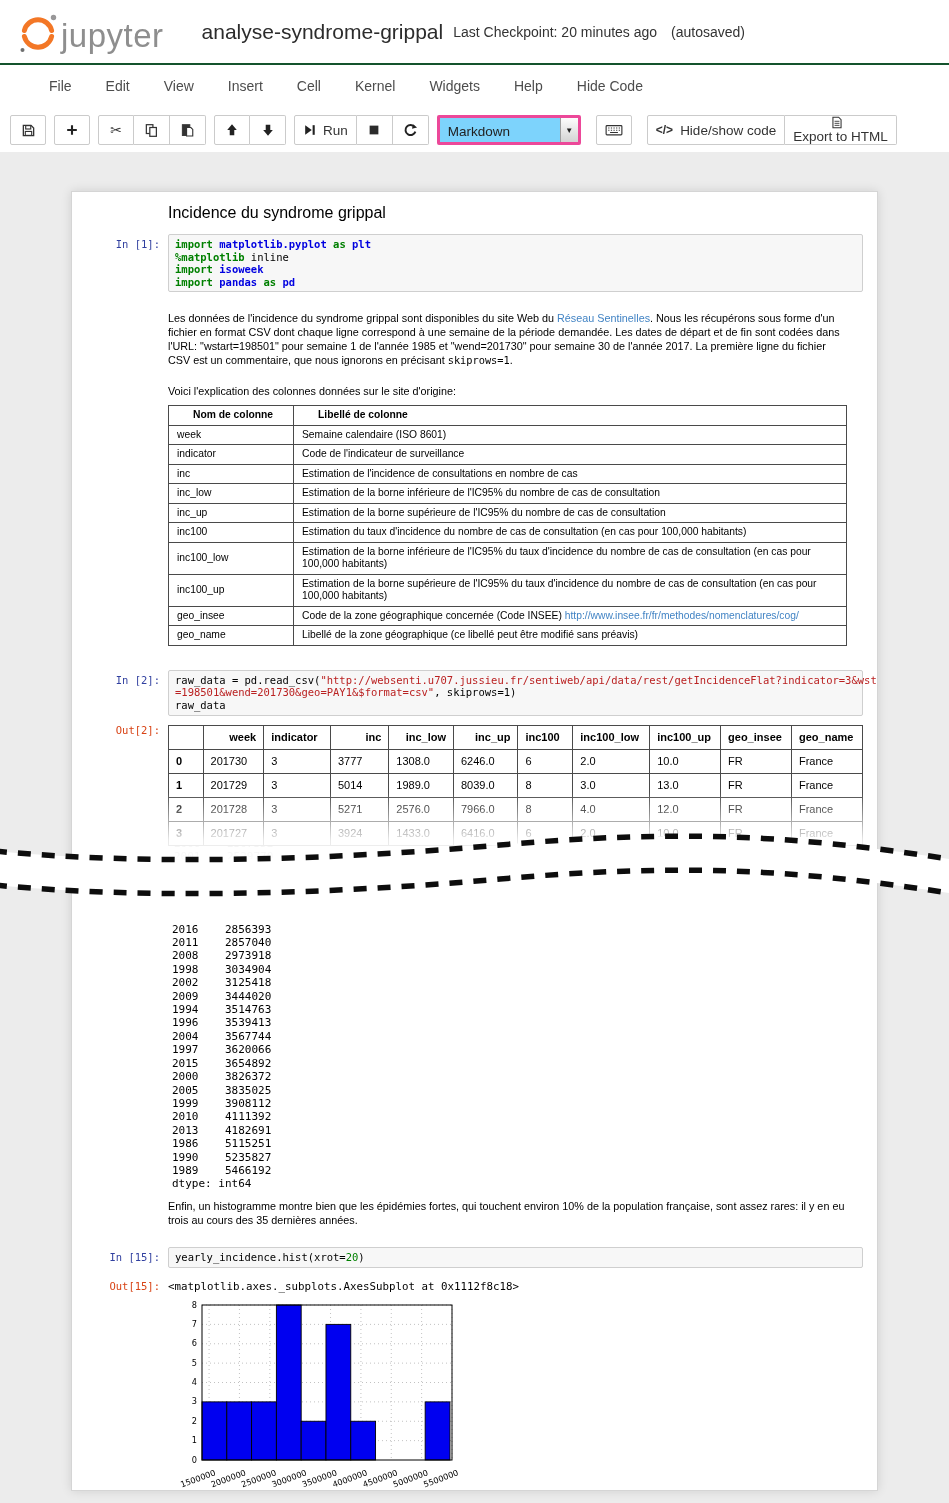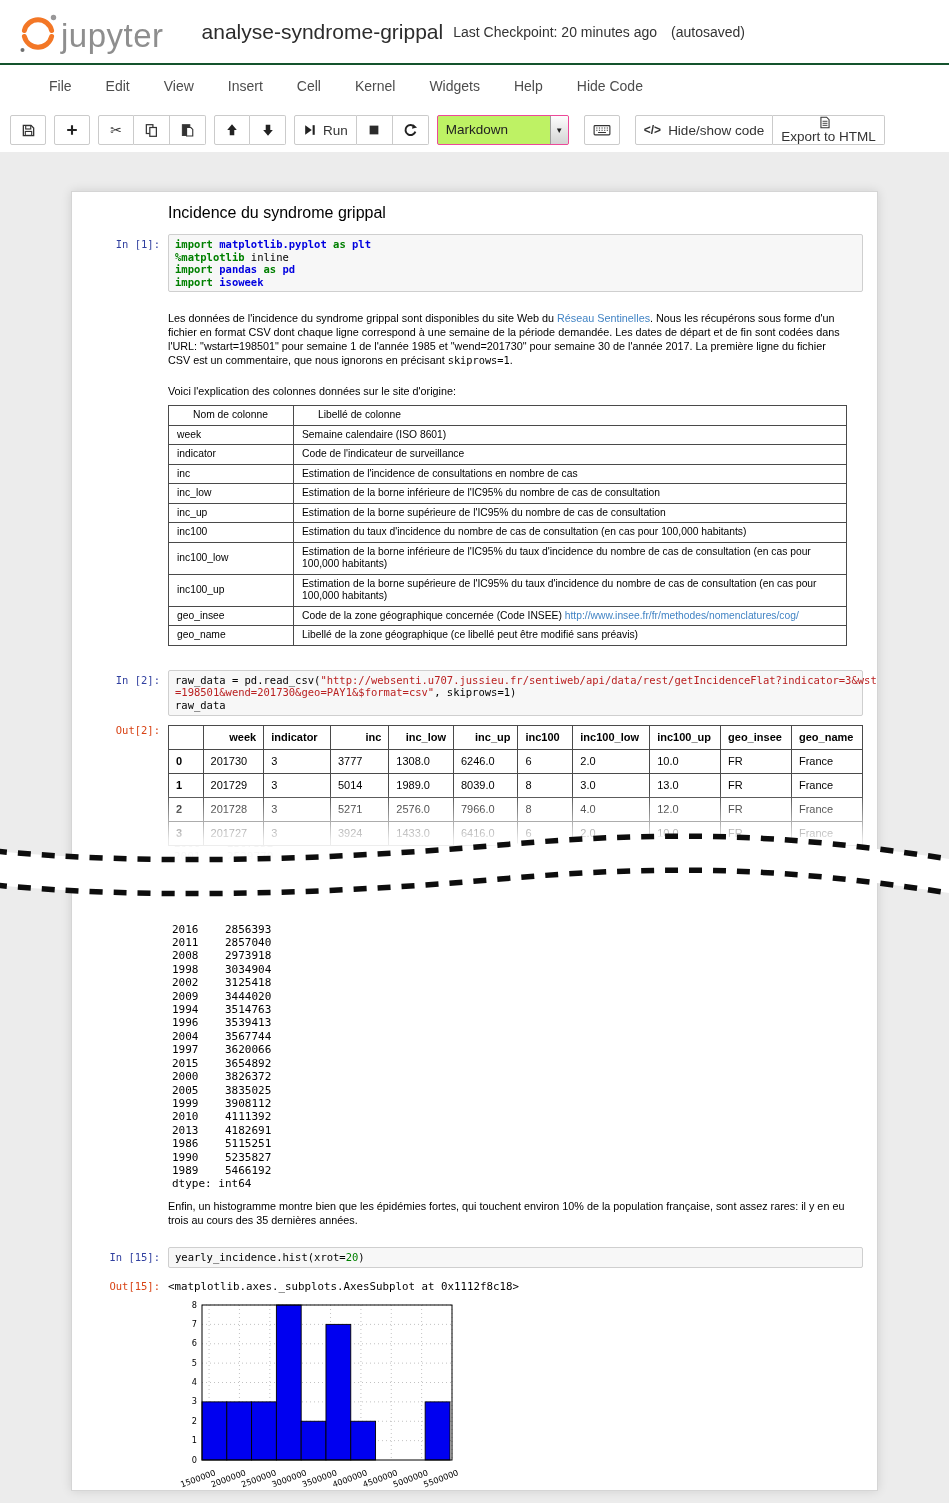--- a/index.html
+++ b/index.html
@@ -26,21 +26,21 @@
   .btn-group{display:flex;}
   .tbtn{height:30px;min-width:36px;box-sizing:border-box;background:#fff;border:1px solid #cbcbcb;
         display:flex;align-items:center;justify-content:center;color:#333;font-size:13.5px;padding:0 8px;cursor:pointer;}
   .btn-group .tbtn + .tbtn{border-left:none;}
   .btn-group .tbtn:first-child{border-radius:2px 0 0 2px;}
   .btn-group .tbtn:last-child{border-radius:0 2px 2px 0;flex-direction:column;}
   .btn-group .tbtn:only-child,.tbtn.single{border-radius:2px;}
   .tbtn svg{display:block;}
   .run-label{margin-left:6px;}
   .icon-text{font-family:"Liberation Sans",sans-serif;font-weight:bold;font-size:12px;color:#333;}
-  .celltype{height:30px;box-sizing:border-box;width:132px;border:1px solid #ec4899;border-radius:2px;display:flex;background:#bef264;overflow:hidden;}
+  .celltype{height:30px;box-sizing:border-box;width:144px;border:3px solid #ec4899;border-radius:2px;display:flex;background:#7dd3fc;overflow:hidden;}
   .celltype-label{flex:1;font-size:13.5px;color:#222;padding-left:8px;line-height:28px;}
   .celltype-arrow{width:17px;border-left:1px solid #9d9d9d;background:linear-gradient(#fdfdfd,#d3d3d3);
         display:flex;align-items:center;justify-content:center;font-size:8px;color:#222;}
   .wide-label{white-space:nowrap;}
   .doc-ic{margin-right:6px;}
 
   
   .page-bg{position:absolute;top:152px;left:0;width:949px;height:1351px;background:#ececec;}
   .sheet{position:absolute;left:71px;top:39px;width:805px;height:1298px;background:#fff;
          border:1px solid #d5d5d5;box-shadow:0 0 10px rgba(0,0,0,0.12);overflow:hidden;box-sizing:content-box;}
@@ -63,21 +63,21 @@
   .tok-num{color:#008000;}
   .tok-plain{color:#000;}
 
   .md-block{margin:20px 30px 0 96px;font-size:10.8px;line-height:13.8px;color:#000;}
   .md-block.tight{margin-top:17px;}
   .mdlink{color:#4183C4;text-decoration:none;cursor:pointer;}
   .mdcode{font-family:"DejaVu Sans Mono",monospace;font-size:10.3px;}
 
   table.mdtable{border-collapse:collapse;margin:7px 30px 0 96px;font-size:10.3px;color:#000;background:#fff;}
   table.mdtable th,table.mdtable td{border:1px solid #4a4a4a;padding:3px 8px;text-align:left;line-height:12.5px;}
-  table.mdtable th{font-weight:normal;padding-left:24px;}
+  table.mdtable th{font-weight:bold;padding-left:24px;}
   table.mdtable td:first-child,table.mdtable th:first-child{width:92px;}
   .cell-in2{margin-top:24px;}
 
   .out2-area{margin-top:4px;height:203px;overflow:hidden;}
   table.dftable{border-collapse:collapse;font-size:11px;color:#000;background:#fff;position:relative;z-index:1;margin-top:5px;}
   table.dftable th,table.dftable td{border:1px solid #4a4a4a;padding:5px 7px;text-align:left;line-height:13px;}
   table.dftable th{font-weight:bold;}
   table.dftable td.idx{font-weight:bold;}
   table.dftable th.ra{text-align:right;}
   .faintpre{position:absolute;top:104px;left:6px;z-index:0;margin:0;color:#9a9a9a;
@@ -229,22 +229,22 @@
     <div class="sheet">
 
       <div class="h1-md">Incidence du syndrome grippal</div>
 
       <div class="cellrow">
         <div class="prompt in-prompt">In [1]:</div>
         <div class="innercol">
           <div class="codebox">
               <div class="code-line"><span class="tok-kw">import</span><span class="tok-plain"> </span><span class="tok-mod">matplotlib.pyplot</span><span class="tok-plain"> </span><span class="tok-kw">as</span><span class="tok-plain"> </span><span class="tok-mod">plt</span></div>
               <div class="code-line"><span class="tok-magic">%matplotlib</span><span class="tok-plain"> inline</span></div>
+              <div class="code-line"><span class="tok-kw">import</span><span class="tok-plain"> </span><span class="tok-mod">isoweek</span></div>
               <div class="code-line"><span class="tok-kw">import</span><span class="tok-plain"> </span><span class="tok-mod">pandas</span><span class="tok-plain"> </span><span class="tok-kw">as</span><span class="tok-plain"> </span><span class="tok-mod">pd</span></div>
-              <div class="code-line"><span class="tok-kw">import</span><span class="tok-plain"> </span><span class="tok-mod">isoweek</span></div>
             </div>
         </div>
       </div>
 
       <div class="md-block">
         <span id="md1-p"><span>Les données de l'incidence du syndrome grippal sont disponibles du site Web du </span><a class="mdlink" href="#">Réseau Sentinelles</a><span>. Nous les récupérons sous forme d'un fichier en format CSV dont chaque ligne correspond à une semaine de la période demandée. Les dates de départ et de fin sont codées dans l'URL: "wstart=198501" pour semaine 1 de l'année 1985 et "wend=201730" pour semaine 30 de l'année 2017. La première ligne du fichier CSV est un commentaire, que nous ignorons en précisant </span><code class="mdcode">skiprows=1</code><span>.</span></span>
       </div>
 
       <div class="md-block tight">Voici l'explication des colonnes données sur le site d'origine:</div>
 

